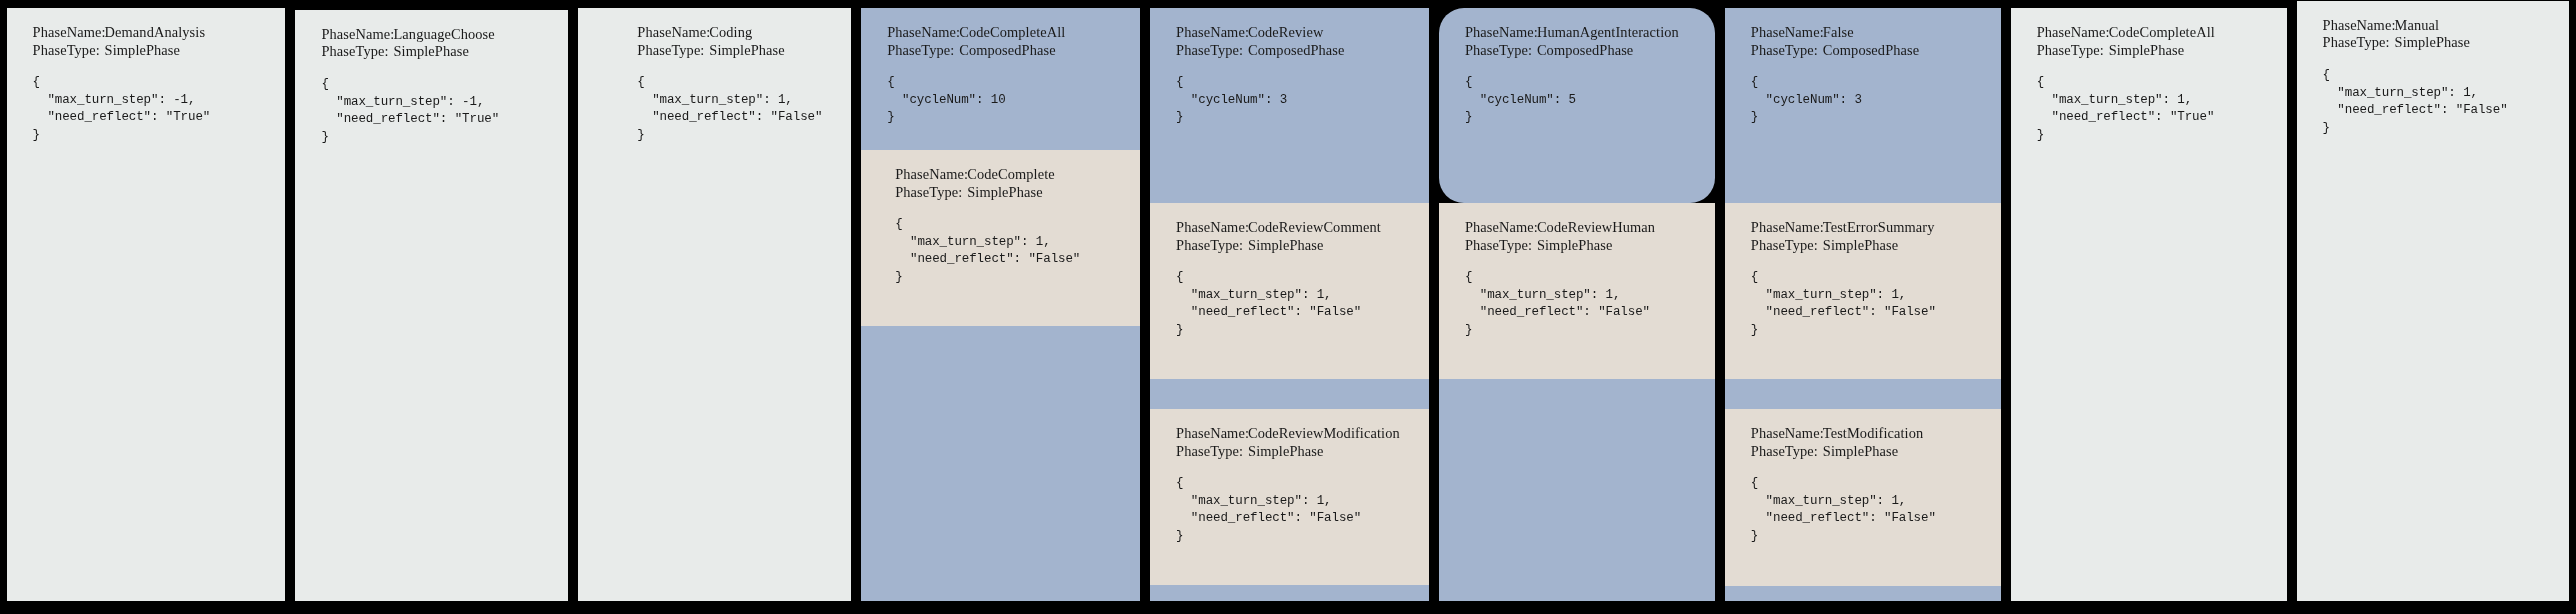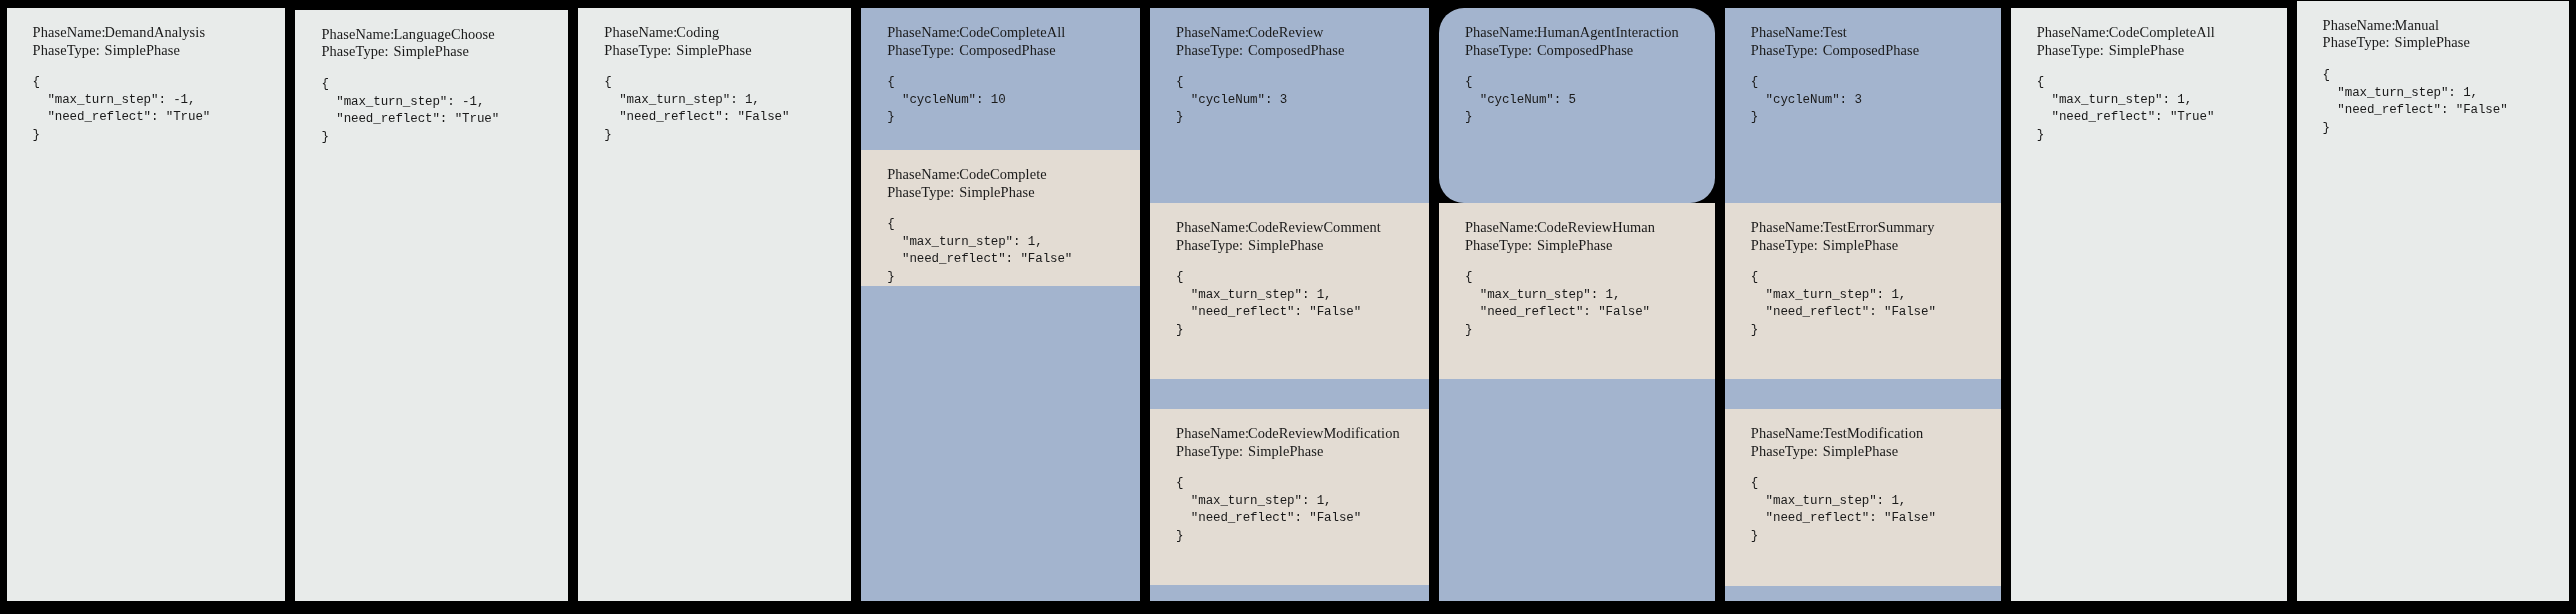--- a/index.html
+++ b/index.html
@@ -105,21 +105,21 @@
           <div class="meta-row"><span class="meta-label">PhaseType:</span><span class="meta-value">SimplePhase</span></div>
           <div class="json-block">{
   "max_turn_step": -1,
   "need_reflect": "True"
 }</div>
         </div>
       </div>
     </div>
     <div class="col-gap" style="width: 10px;"></div>
     <div class="column" style="width: 273px; padding-top: 8.2px; padding-bottom: 13px;">
-      <div class="panel simple" style="flex: 1 1 auto;">
+      <div class="panel simple" style="flex: 1 1 auto; padding-left: 33px;">
         <div class="panel-inner">
           <div class="meta-row"><span class="meta-label">PhaseName:</span><span class="meta-value">Coding</span></div>
           <div class="meta-row"><span class="meta-label">PhaseType:</span><span class="meta-value">SimplePhase</span></div>
           <div class="json-block">{
   "max_turn_step": 1,
   "need_reflect": "False"
 }</div>
         </div>
       </div>
     </div>
@@ -127,21 +127,21 @@
     <div class="column" style="width: 279px; padding-top: 8.2px; padding-bottom: 13px;">
       <div class="panel composed" style="flex: 0 0 auto; height: 142px;">
         <div class="panel-inner">
           <div class="meta-row"><span class="meta-label">PhaseName:</span><span class="meta-value">CodeCompleteAll</span></div>
           <div class="meta-row"><span class="meta-label">PhaseType:</span><span class="meta-value">ComposedPhase</span></div>
           <div class="json-block">{
   "cycleNum": 10
 }</div>
         </div>
       </div>
-      <div class="panel sub" style="flex: 0 0 auto; height: 136px;">
+      <div class="panel sub" style="flex: 0 0 auto; height: 176px; padding-left: 8px;">
         <div class="panel-inner">
           <div class="meta-row"><span class="meta-label">PhaseName:</span><span class="meta-value">CodeComplete</span></div>
           <div class="meta-row"><span class="meta-label">PhaseType:</span><span class="meta-value">SimplePhase</span></div>
           <div class="json-block">{
   "max_turn_step": 1,
   "need_reflect": "False"
 }</div>
         </div>
       </div>
       <div class="panel filler"></div>
@@ -200,21 +200,21 @@
   "need_reflect": "False"
 }</div>
         </div>
       </div>
       <div class="panel filler"></div>
     </div>
     <div class="col-gap" style="width: 10px;"></div>
     <div class="column" style="width: 276px; padding-top: 8.2px; padding-bottom: 13px;">
       <div class="panel composed" style="flex: 0 0 auto; height: 195px;">
         <div class="panel-inner">
-          <div class="meta-row"><span class="meta-label">PhaseName:</span><span class="meta-value">Test</span></div>
+          <div class="meta-row"><span class="meta-label">PhaseName:</span><span class="meta-value">False</span></div>
           <div class="meta-row"><span class="meta-label">PhaseType:</span><span class="meta-value">ComposedPhase</span></div>
           <div class="json-block">{
   "cycleNum": 3
 }</div>
         </div>
       </div>
       <div class="panel sub" style="flex: 0 0 auto; height: 176px;">
         <div class="panel-inner">
           <div class="meta-row"><span class="meta-label">PhaseName:</span><span class="meta-value">TestErrorSummary</span></div>
           <div class="meta-row"><span class="meta-label">PhaseType:</span><span class="meta-value">SimplePhase</span></div>

